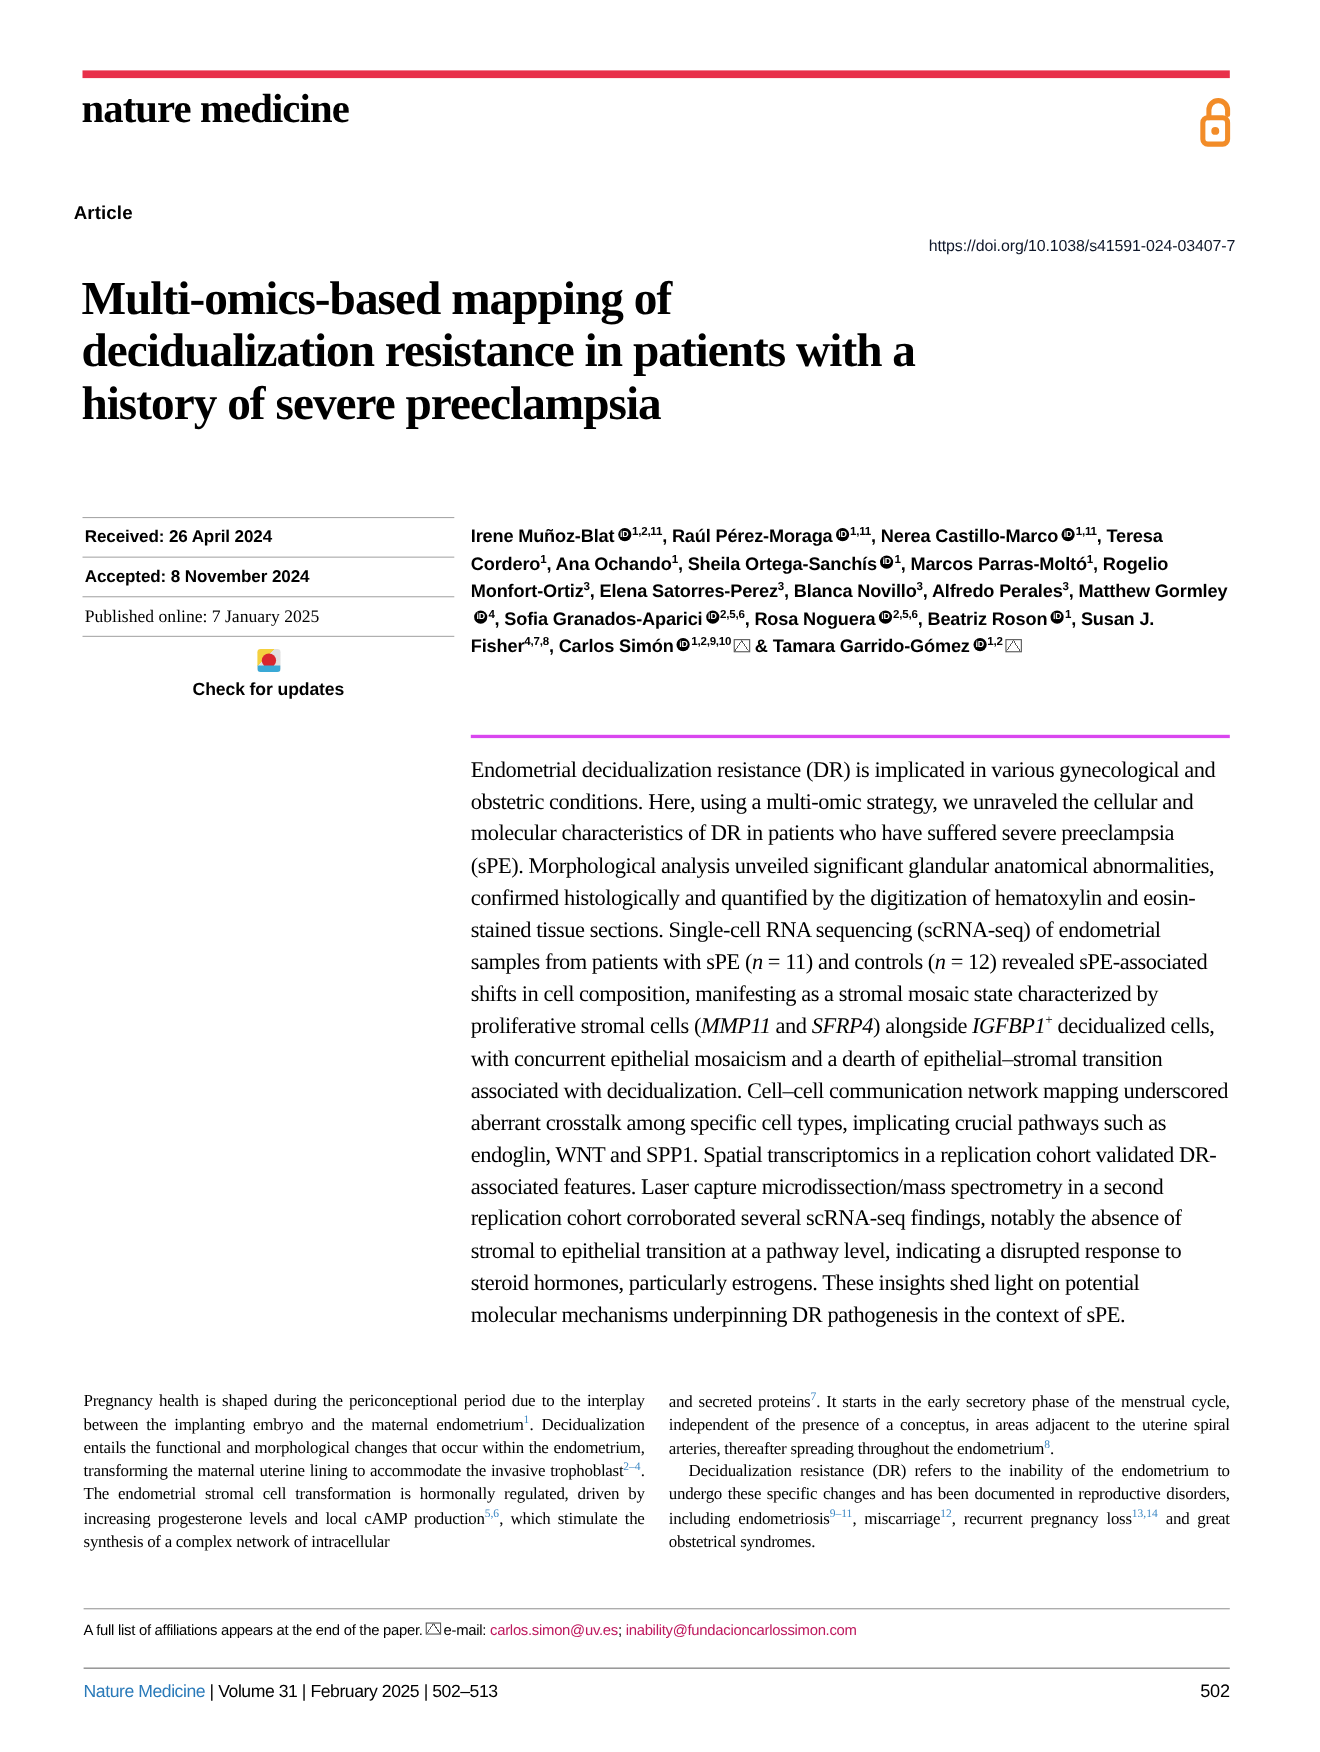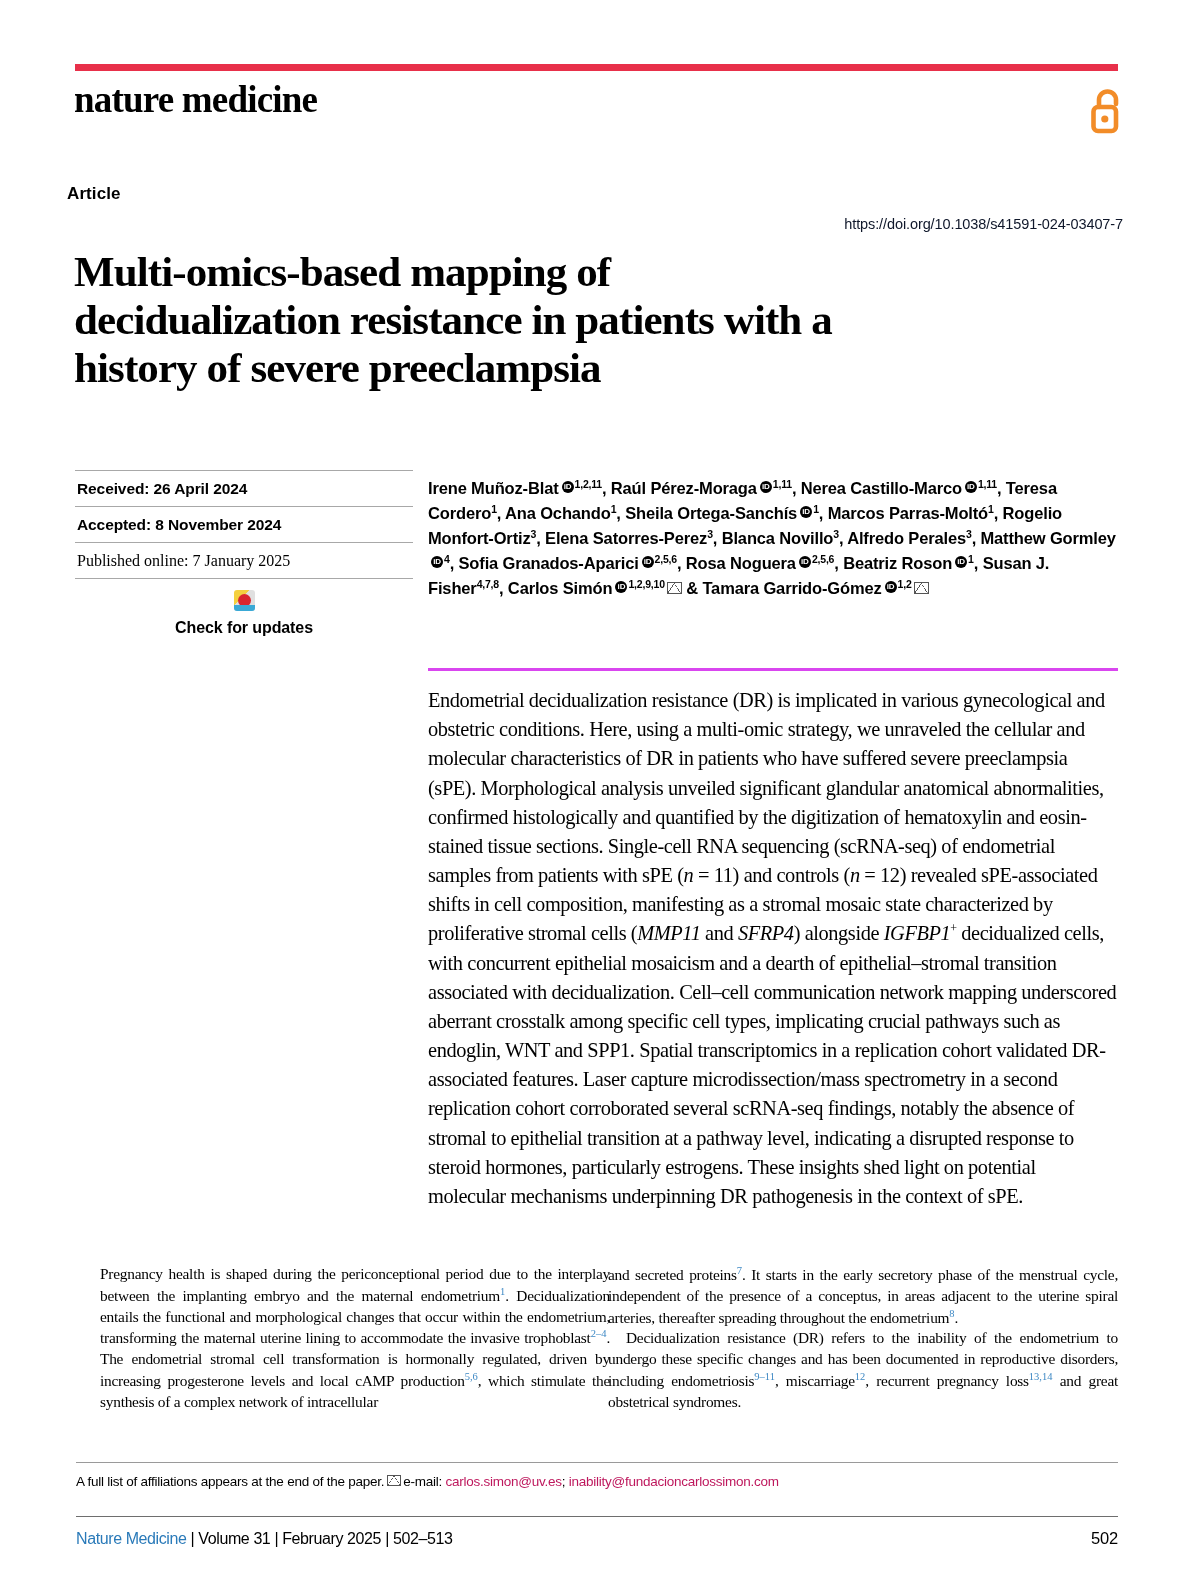--- a/index.html
+++ b/index.html
@@ -207,21 +207,21 @@
   .body-col {
     position: absolute;
     top: 1264px;
     font-family: "Liberation Serif", serif;
     font-size: 15.4px;
     line-height: 1.345;
     letter-spacing: -0.25px;
     text-align: justify;
     color: #000;
   }
-  .body-col.left { left: 76px; width: 510px; margin-left: 24px; }
+  .body-col.left { left: 76px; width: 510px; }
   .body-col.right { left: 608px; width: 510px; }
   .body-col p { margin: 0; }
   .body-col p + p { text-indent: 18px; }
   .ref {
     color: #3d88c4;
     font-size: 10.5px;
     vertical-align: super;
     letter-spacing: 0;
   }
 

